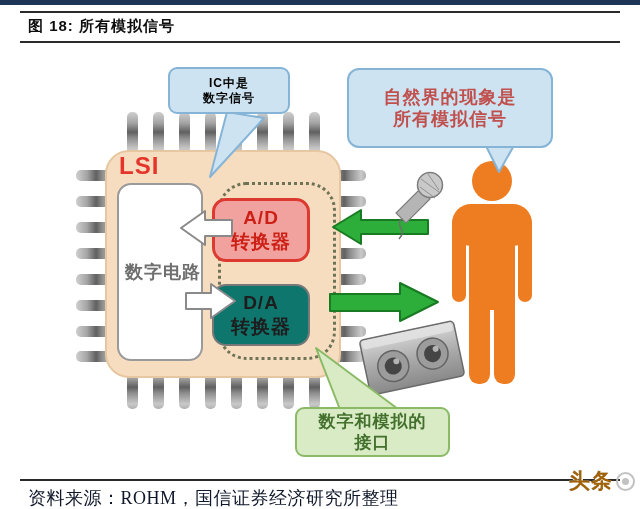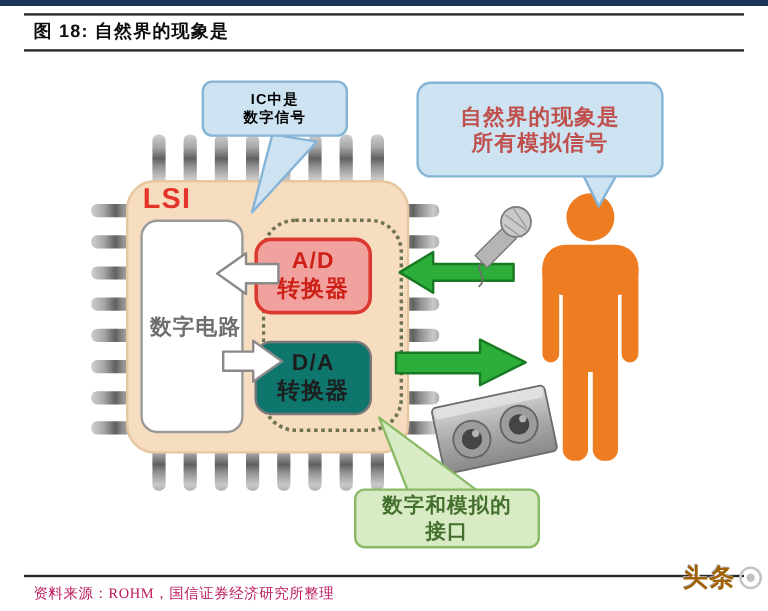--- a/index.html
+++ b/index.html
@@ -4,21 +4,21 @@
 <style>
   html,body{margin:0;padding:0;background:#fff;}
   .page{position:relative;width:640px;height:509px;background:#ffffff;overflow:hidden;
         font-family:"Liberation Sans",sans-serif;}
   .topbar{position:absolute;left:0;top:0;width:640px;height:5px;background:#1c3557;}
   .rule{position:absolute;left:20px;width:600px;height:2px;background:#2a2a2a;}
   .rule-1{top:11px;}
   .rule-2{top:41px;}
   .rule-3{top:479px;}
   .fig-title{position:absolute;left:28px;top:17px;font-size:15px;font-weight:bold;color:#0d0d0d;letter-spacing:1px;}
-  .source{position:absolute;left:28px;top:486px;font-size:12px;color:#be185d;
+  .source{position:absolute;left:28px;top:486px;font-size:18px;color:#0f172a;
           font-family:"Liberation Serif",serif;letter-spacing:0.5px;}
   .watermark{position:absolute;right:2px;top:467px;font-size:21px;font-weight:bold;color:#a16207;
              letter-spacing:1px;text-shadow:1.5px 1.5px 0 #ffffff,-0.5px -0.5px 0 #a6a6a6;
              display:flex;align-items:center;}
   .wm-logo{display:inline-block;width:15px;height:15px;border:2.5px solid #c2c2c2;border-radius:50%;
            margin:0 3px;position:relative;box-shadow:1.5px 1.5px 0 #ffffff;}
   .wm-logo-dot{position:absolute;left:4px;top:4px;width:7px;height:7px;background:#c2c2c2;border-radius:50%;}
 
   
   .pin{position:absolute;border-radius:5px;}
@@ -57,21 +57,21 @@
   .b3{left:295px;top:407px;width:155px;height:50px;border-radius:9px;background:#d8ebc5;border:2px solid #8aba66;}
   .b3 span{font-size:17px;color:#44702e;}
 </style>
 </head>
 <body>
 
 <div class="page">
 
   <div class="topbar"></div>
   <div class="rule rule-1"></div>
-  <div class="fig-title">图 18: 自然界的现象是</div>
+  <div class="fig-title">图 18: 所有模拟信号</div>
   <div class="rule rule-2"></div>
 
   <div class="pin v" style="left:127px;top:112px"></div>
   <div class="pin v" style="left:153px;top:112px"></div>
   <div class="pin v" style="left:179px;top:112px"></div>
   <div class="pin v" style="left:205px;top:112px"></div>
   <div class="pin v" style="left:231px;top:112px"></div>
   <div class="pin v" style="left:257px;top:112px"></div>
   <div class="pin v" style="left:283px;top:112px"></div>
   <div class="pin v" style="left:309px;top:112px"></div>

